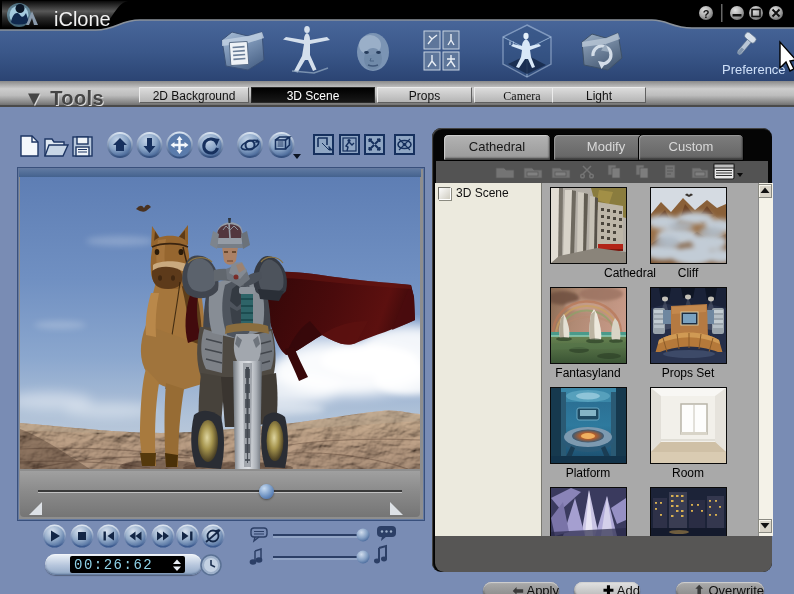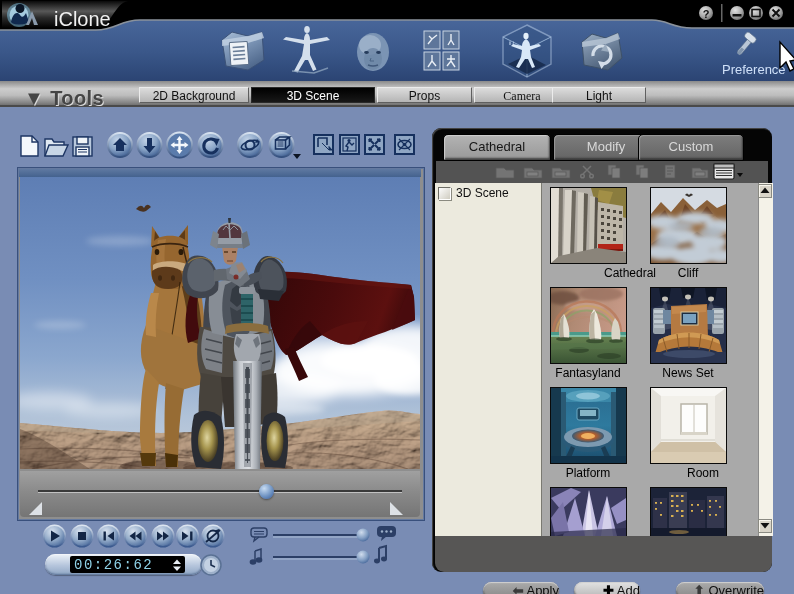--- a/index.html
+++ b/index.html
@@ -739,21 +739,21 @@
 <path d="M20,18 L56,16 L57,50 L20,52 Z" fill="#b57a42"></path>
 <path d="M21,19 L55,17 L55,24 L21,26 Z" fill="#c98f52" opacity="0.7"></path>
 <rect x="30" y="24" width="17" height="13" fill="#1c2c40" stroke="#d8c8a0" stroke-width="1"></rect>
 <rect x="32" y="26" width="13" height="9" fill="#7aa2c0"></rect>
 <path d="M8,52 C24,42 52,42 68,52 L72,66 C50,56 26,56 4,66 Z" fill="#b5793a"></path>
 <path d="M8,52 C24,42 52,42 68,52 L69,56 C48,47 28,47 7,56 Z" fill="#d09a54"></path>
 <path d="M12,50 L16,64 M26,46 L28,61 M38,45 L38,60 M50,46 L48,61 M62,50 L58,64" stroke="#8a5a28" stroke-width="1"></path>
 <rect x="0" y="64" width="75" height="11" fill="#2a3450"></rect>
 <ellipse cx="38" cy="66" rx="26" ry="4" fill="#3d4a68"></ellipse>
 </svg></div>
-<div class="tlabel" style="left:643px;top:366px;">News Set</div>
+<div class="tlabel" style="left:643px;top:366px;">Props Set</div>
 <div id="th5" class="thumb" style="left:550px;top:387px;"><svg width="75" height="75" xmlns="http://www.w3.org/2000/svg">
 <defs>
 <linearGradient id="pw" x1="0" y1="0" x2="0" y2="1">
  <stop offset="0" stop-color="#2a6a8e"></stop>
           <stop offset="0.5" stop-color="#2e7a9e"></stop>
           <stop offset="1" stop-color="#1a4a6a"></stop>
 </linearGradient>
 <radialGradient id="pglow" cx="0.5" cy="0.5" r="0.5">
  <stop offset="0" stop-color="#e89a48"></stop>
           <stop offset="0.5" stop-color="#b05e2e"></stop>
@@ -784,21 +784,21 @@
 <path d="M0,0 L10,8 L10,54 L0,64 Z" fill="#e2dfd8"></path>
 <path d="M75,0 L64,8 L64,54 L75,64 Z" fill="#e6e3dc"></path>
 <rect x="10" y="8" width="54" height="46" fill="#f2f0ea"></rect>
 <path d="M0,64 L10,54 L64,54 L75,64 L75,75 L0,75 Z" fill="#d9cbb2"></path>
 <path d="M0,64 L10,54 L64,54 L75,64 Z" fill="#cfc0a6"></path>
 <rect x="30" y="16" width="26" height="30" fill="#fdfdfc" stroke="#b8b4a8" stroke-width="1.5"></rect>
 <line x1="43" y1="16" x2="43" y2="46" stroke="#c8c4b8" stroke-width="1"></line>
 <rect x="30" y="44" width="26" height="3" fill="#d8d4c8"></rect>
 <line x1="10" y1="52" x2="64" y2="52" stroke="#cfccc2" stroke-width="1"></line>
 </svg></div>
-<div class="tlabel" style="left:658px;top:466px;">Room</div>
+<div class="tlabel" style="left:643px;top:466px;">Room</div>
 <div id="th7" class="thumb" style="left:550px;top:487px;height:49px;border-bottom:none;"><svg width="75" height="48" xmlns="http://www.w3.org/2000/svg">
 <rect width="75" height="48" fill="#3a3a5e"></rect>
 <path d="M0,10 L20,0 L30,4 L10,22 Z" fill="#8a84b8"></path>
 <path d="M30,48 L38,2 L48,48 Z" fill="#c9c4e4"></path>
 <path d="M34,48 L38,2 L42,48 Z" fill="#e8e5f4"></path>
 <path d="M12,48 L24,10 L34,48 Z" fill="#a59fd0"></path>
 <path d="M44,48 L56,8 L66,48 Z" fill="#b0aad8"></path>
 <path d="M50,48 L56,8 L62,48 Z" fill="#d4d0ea"></path>
 <path d="M0,30 L12,14 L18,44 L4,48 Z" fill="#7a74a8"></path>
 <path d="M60,20 L75,10 L75,32 L66,36 Z" fill="#9690c4"></path>

